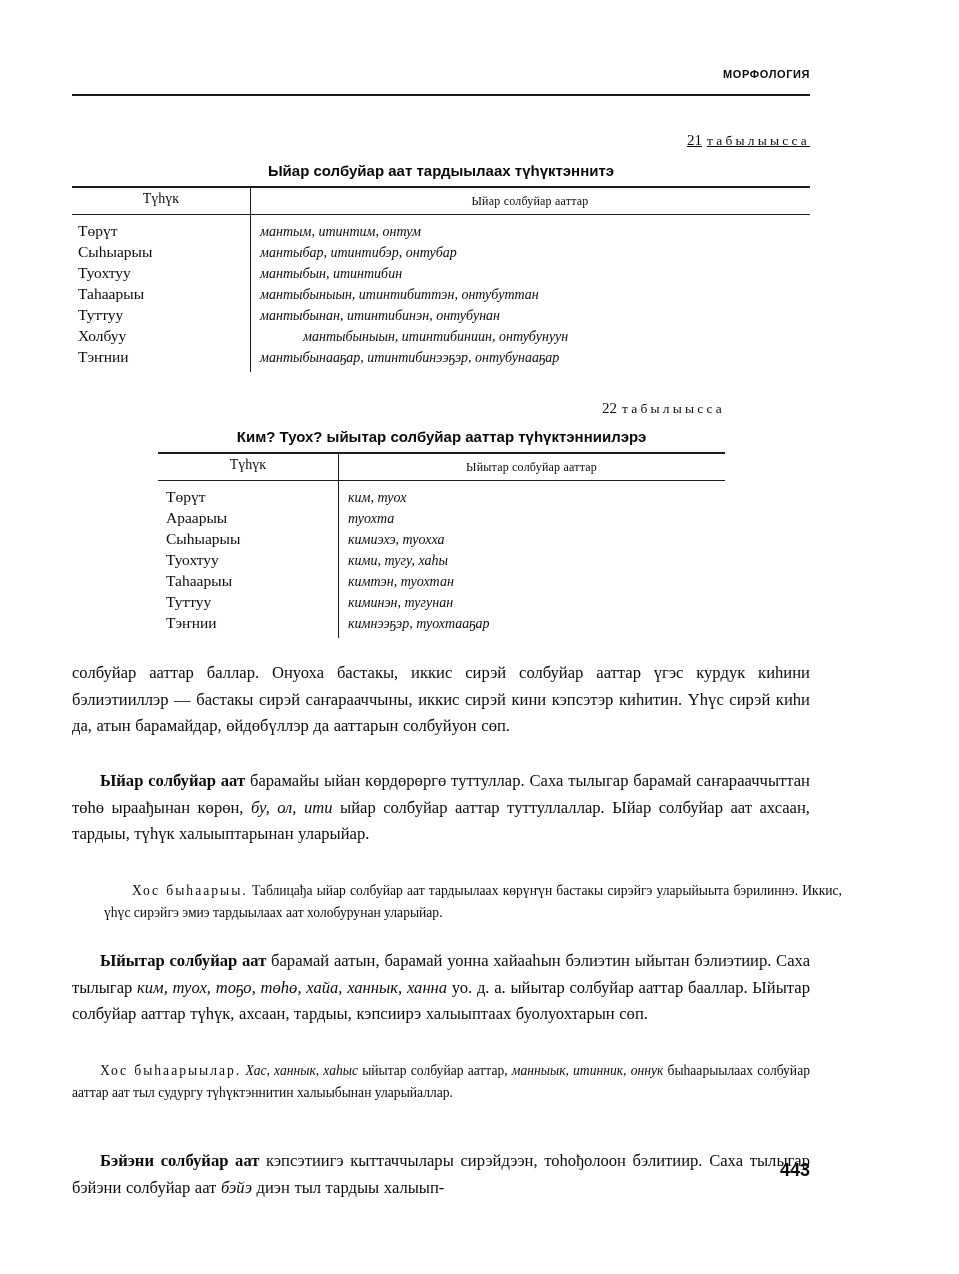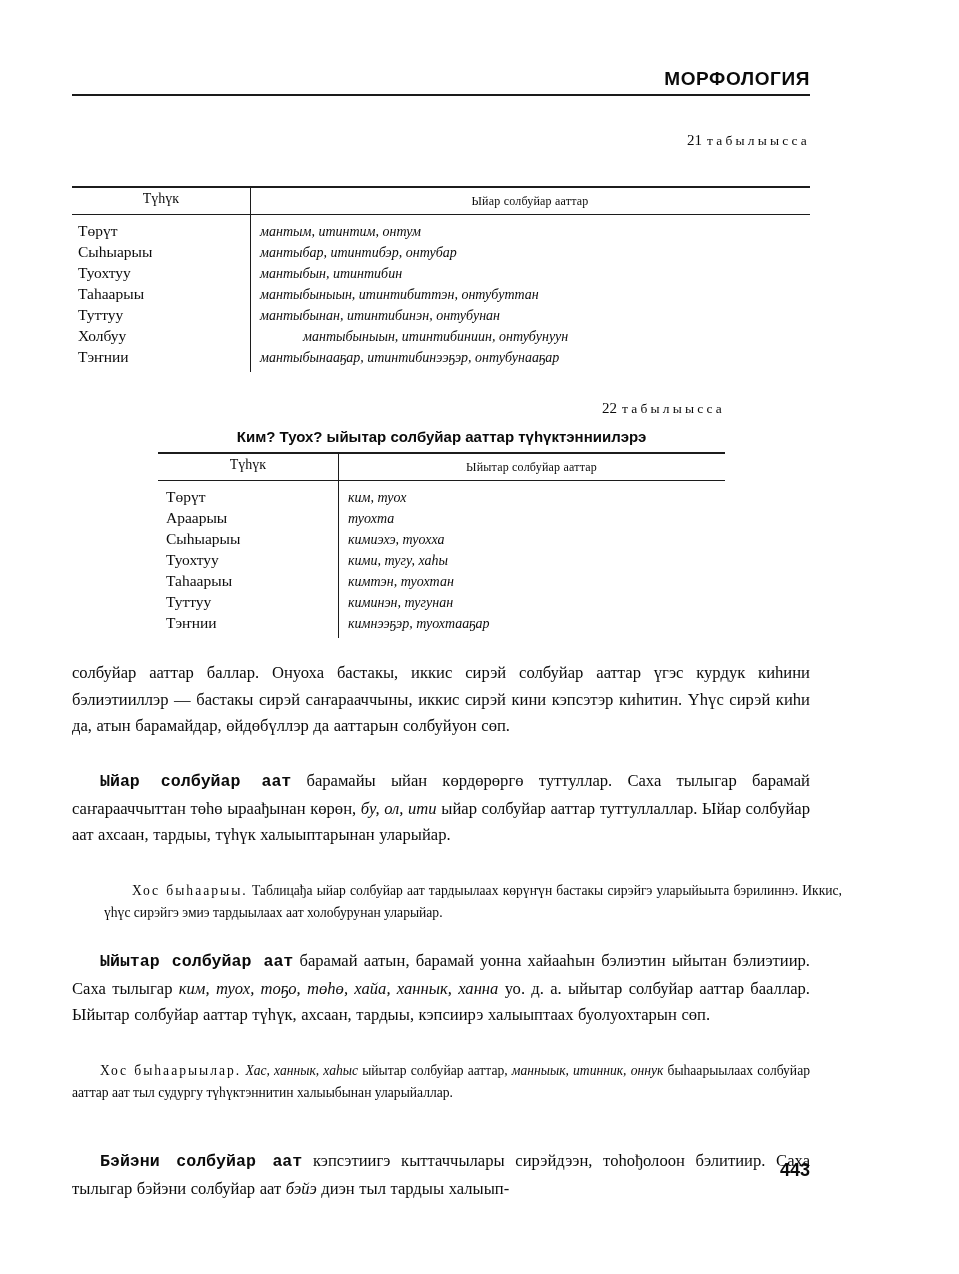--- a/index.html
+++ b/index.html
@@ -25,21 +25,21 @@
 
   
   .running-head {
     position: absolute;
     left: 72px;
     top: 68px;
     width: 738px;
     text-align: right;
     font-family: "Liberation Sans", "DejaVu Sans", sans-serif;
     font-weight: bold;
-    font-size: 19px;
+    font-size: 11px;
     letter-spacing: 0.6px;
   }
   .head-rule {
     position: absolute;
     left: 72px;
     top: 94px;
     width: 738px;
     height: 0;
     border-top: 2px solid #1a1a1a;
   }
@@ -126,21 +126,21 @@
     left: 72px;
     width: 738px;
     font-size: 13.6px;
     line-height: 22px;
     text-align: justify;
     text-indent: 28px;
   }
   .note .lead {
     letter-spacing: 2px;
   }
-  b { font-weight: bold; font-family: Liberation Mono, monospace; }
+  b { font-weight: bold; }
   i { font-style: italic; }
 
   .folio {
     position: absolute;
     left: 72px;
     top: 1160px;
     width: 738px;
     text-align: right;
     font-family: "Liberation Sans", "DejaVu Sans", sans-serif;
     font-weight: bold;
@@ -148,24 +148,25 @@
   }
 </style>
 </head>
 <body>
 
 <div class="page">
 
   <div class="running-head">МОРФОЛОГИЯ</div>
   <div class="head-rule"></div>
 
-  <div class="tbl-caption" style="left:72px; top:132px; width:738px; text-align:right;">
+  <div class="tbl-caption" style="left:72px; top:132px; width:738px; text-align:right;text-decoration:underline;">
     <span class="num">21</span><span class="word">табылыысса</span>
   </div>
 
+  <div class="tbl-title" style="left:72px; top:162px; width:738px;">Ыйар солбуйар аат тардыылаах түһүктэннитэ</div>
 
   <div class="gtable" style="left:72px; top:186px; width:738px; height:190px;">
     <div class="rule thick" style="top:0px;   width:738px;"></div>
     <div class="rule" style="top:28px;  width:738px;"></div>
     <div class="vdiv" style="left:178px; top:0px; height:186px;"></div>
 
     <div class="colhead plain" style="left:0px; top:5px; width:178px;">Түһүк</div>
     <div class="colhead small" style="left:178px; top:8px; width:560px;">Ыйар солбуйар ааттар</div>
 
     <div class="cell-left" style="left:6px;  top:36px;">Төрүт</div>

